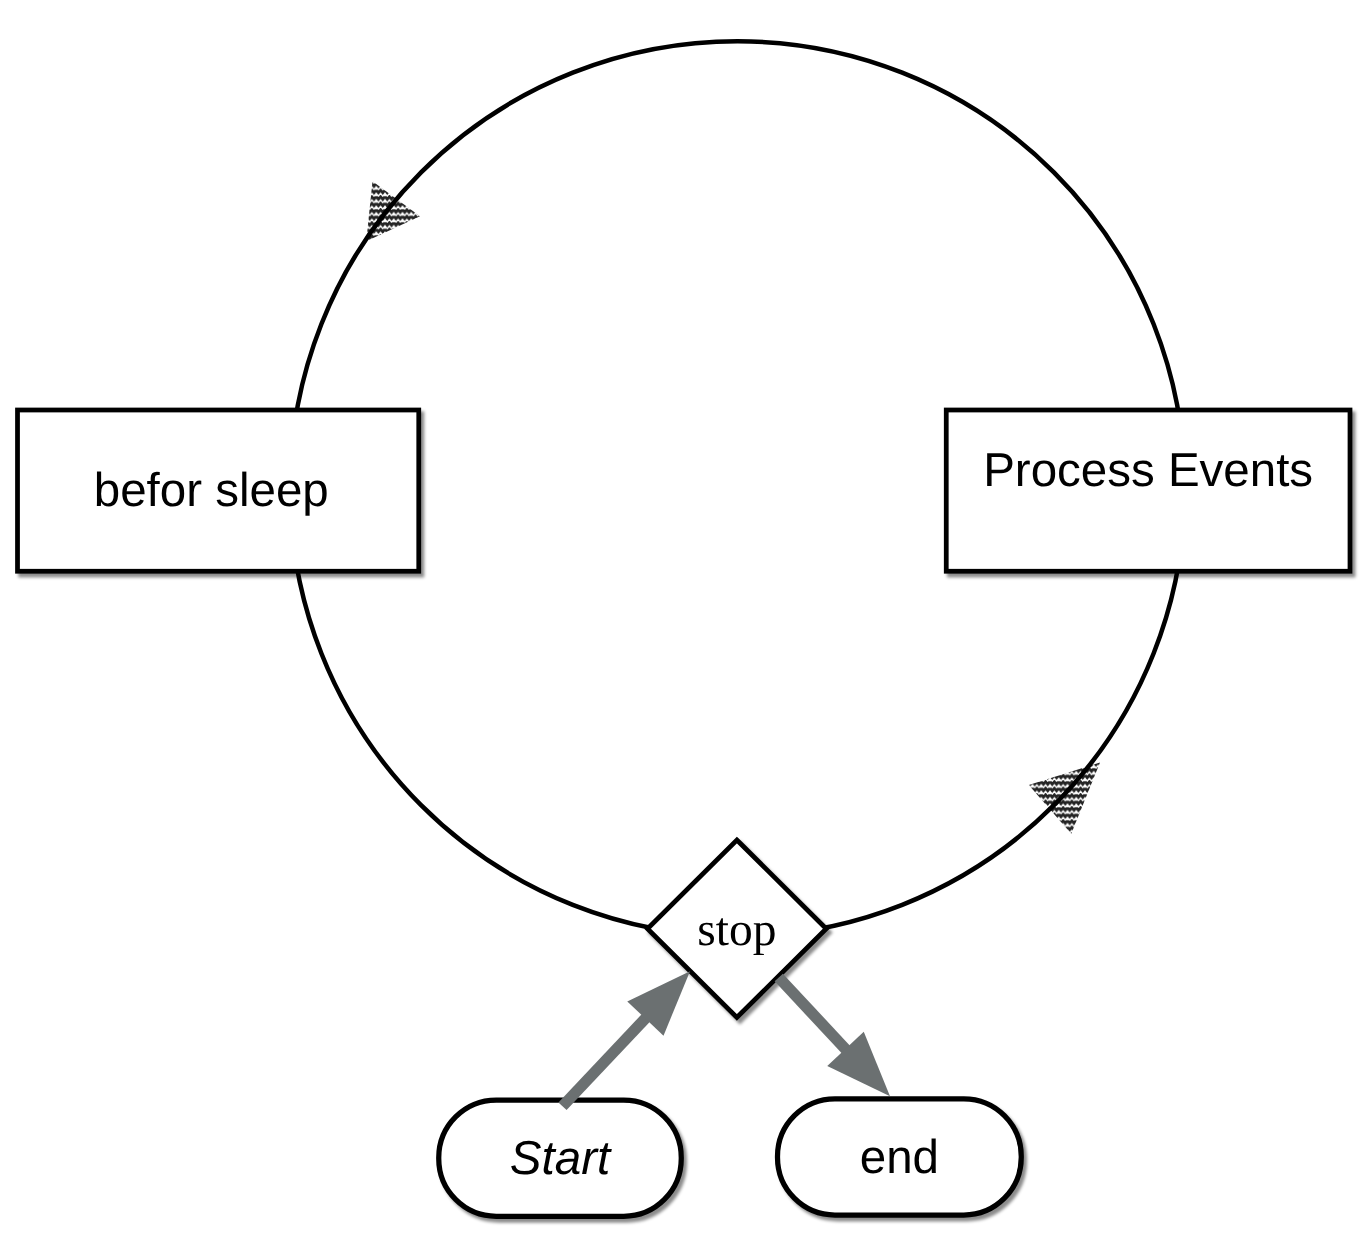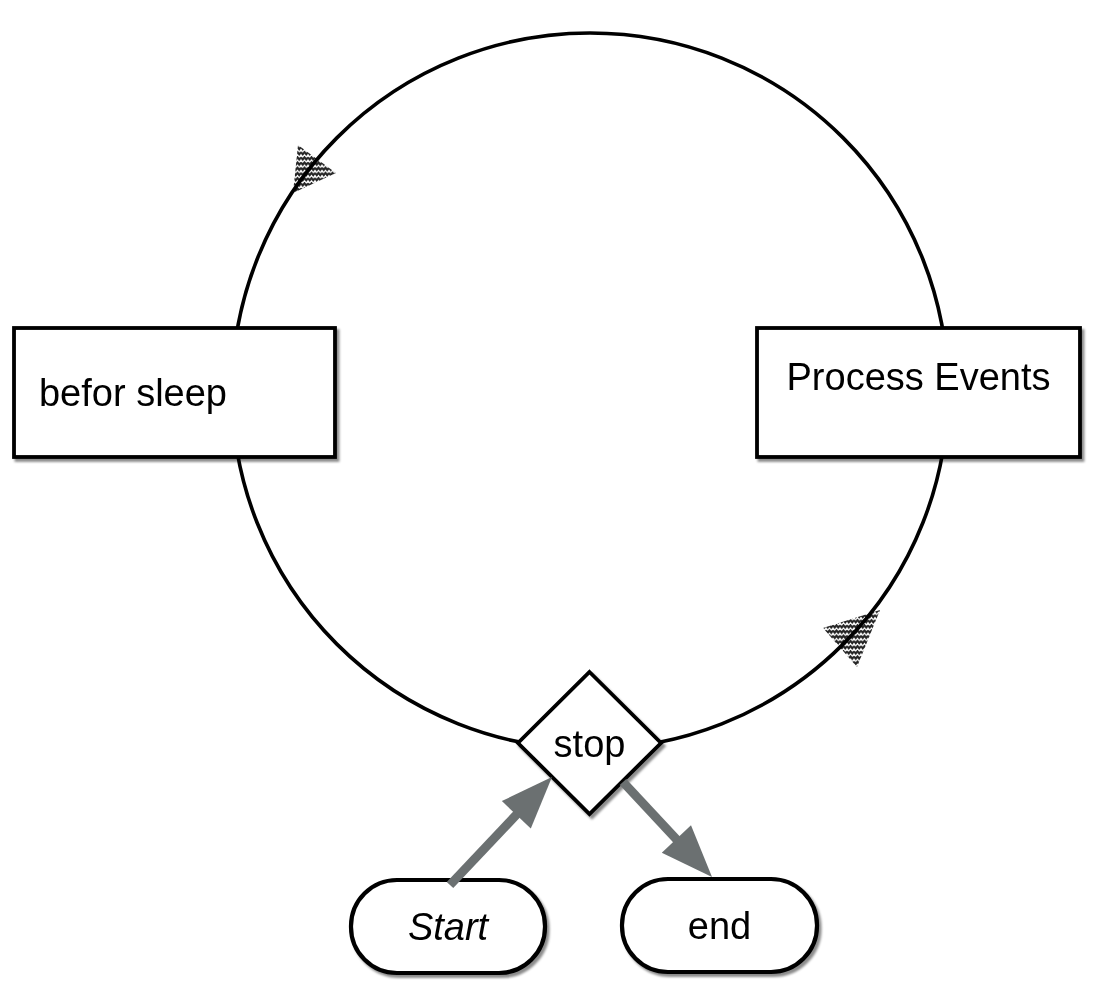--- a/index.html
+++ b/index.html
@@ -24,23 +24,23 @@
     position: absolute;
     display: flex;
     align-items: center;
     justify-content: center;
     font-size: 38px;
     line-height: 1;
     color: #000000;
     white-space: nowrap;
     pointer-events: none;
   }
-  .lbl-before-sleep  { left: 2px;  top: 328px; width: 262px; height: 129px; }
+  .lbl-before-sleep  { left: 14px;  top: 328px; width: 262px; height: 129px; padding-left: 24px; }
   .lbl-process-events{ left: 757px; top: 328px; width: 323px; height: 98px; }
-  .lbl-stop          { left: 518px; top: 674px; width: 143px; height: 140px; }
+  .lbl-stop          { left: 518px; top: 674px; width: 143px; height: 140px; font-family: Liberation Serif, serif; }
   .lbl-start         { left: 351px; top: 880px; width: 194px; height: 93px; font-style: italic; }
   .lbl-end           { left: 622px; top: 879px; width: 195px; height: 93px; }
 </style>
 </head>
 <body>
 
 <div class="canvas">
 
   <svg width="1094" height="994" viewBox="0 0 1094 994">
     <defs>

